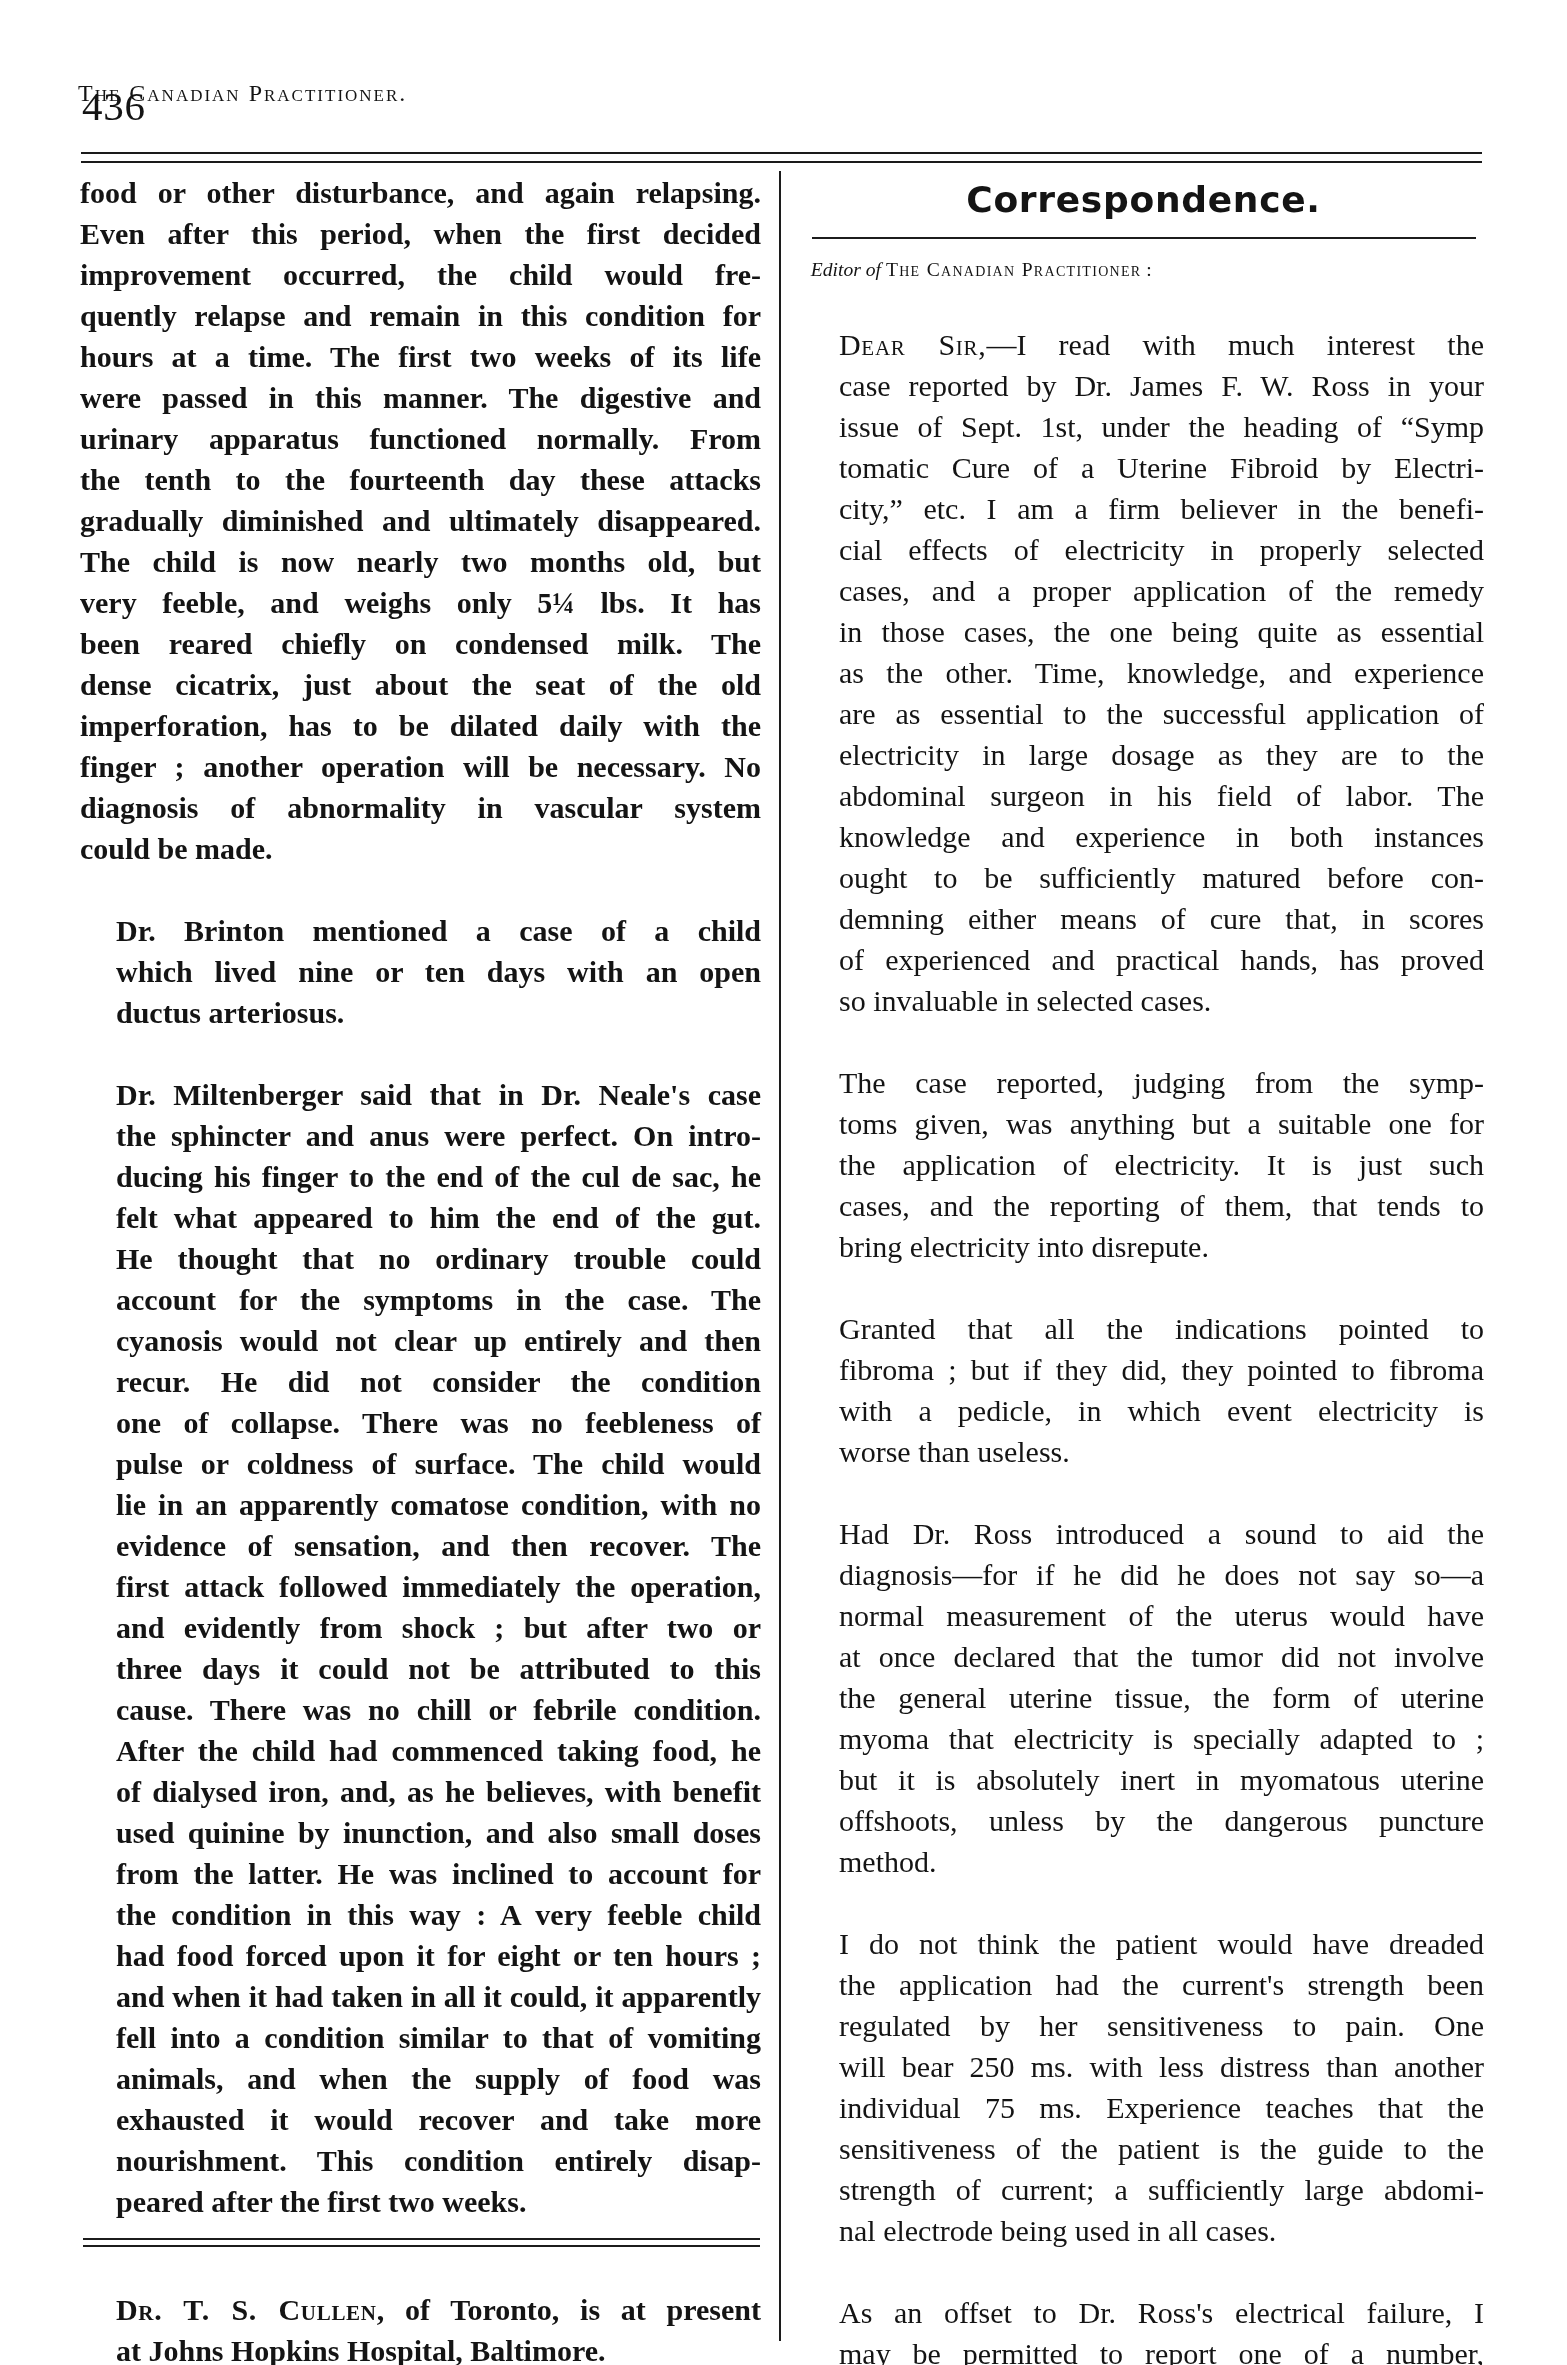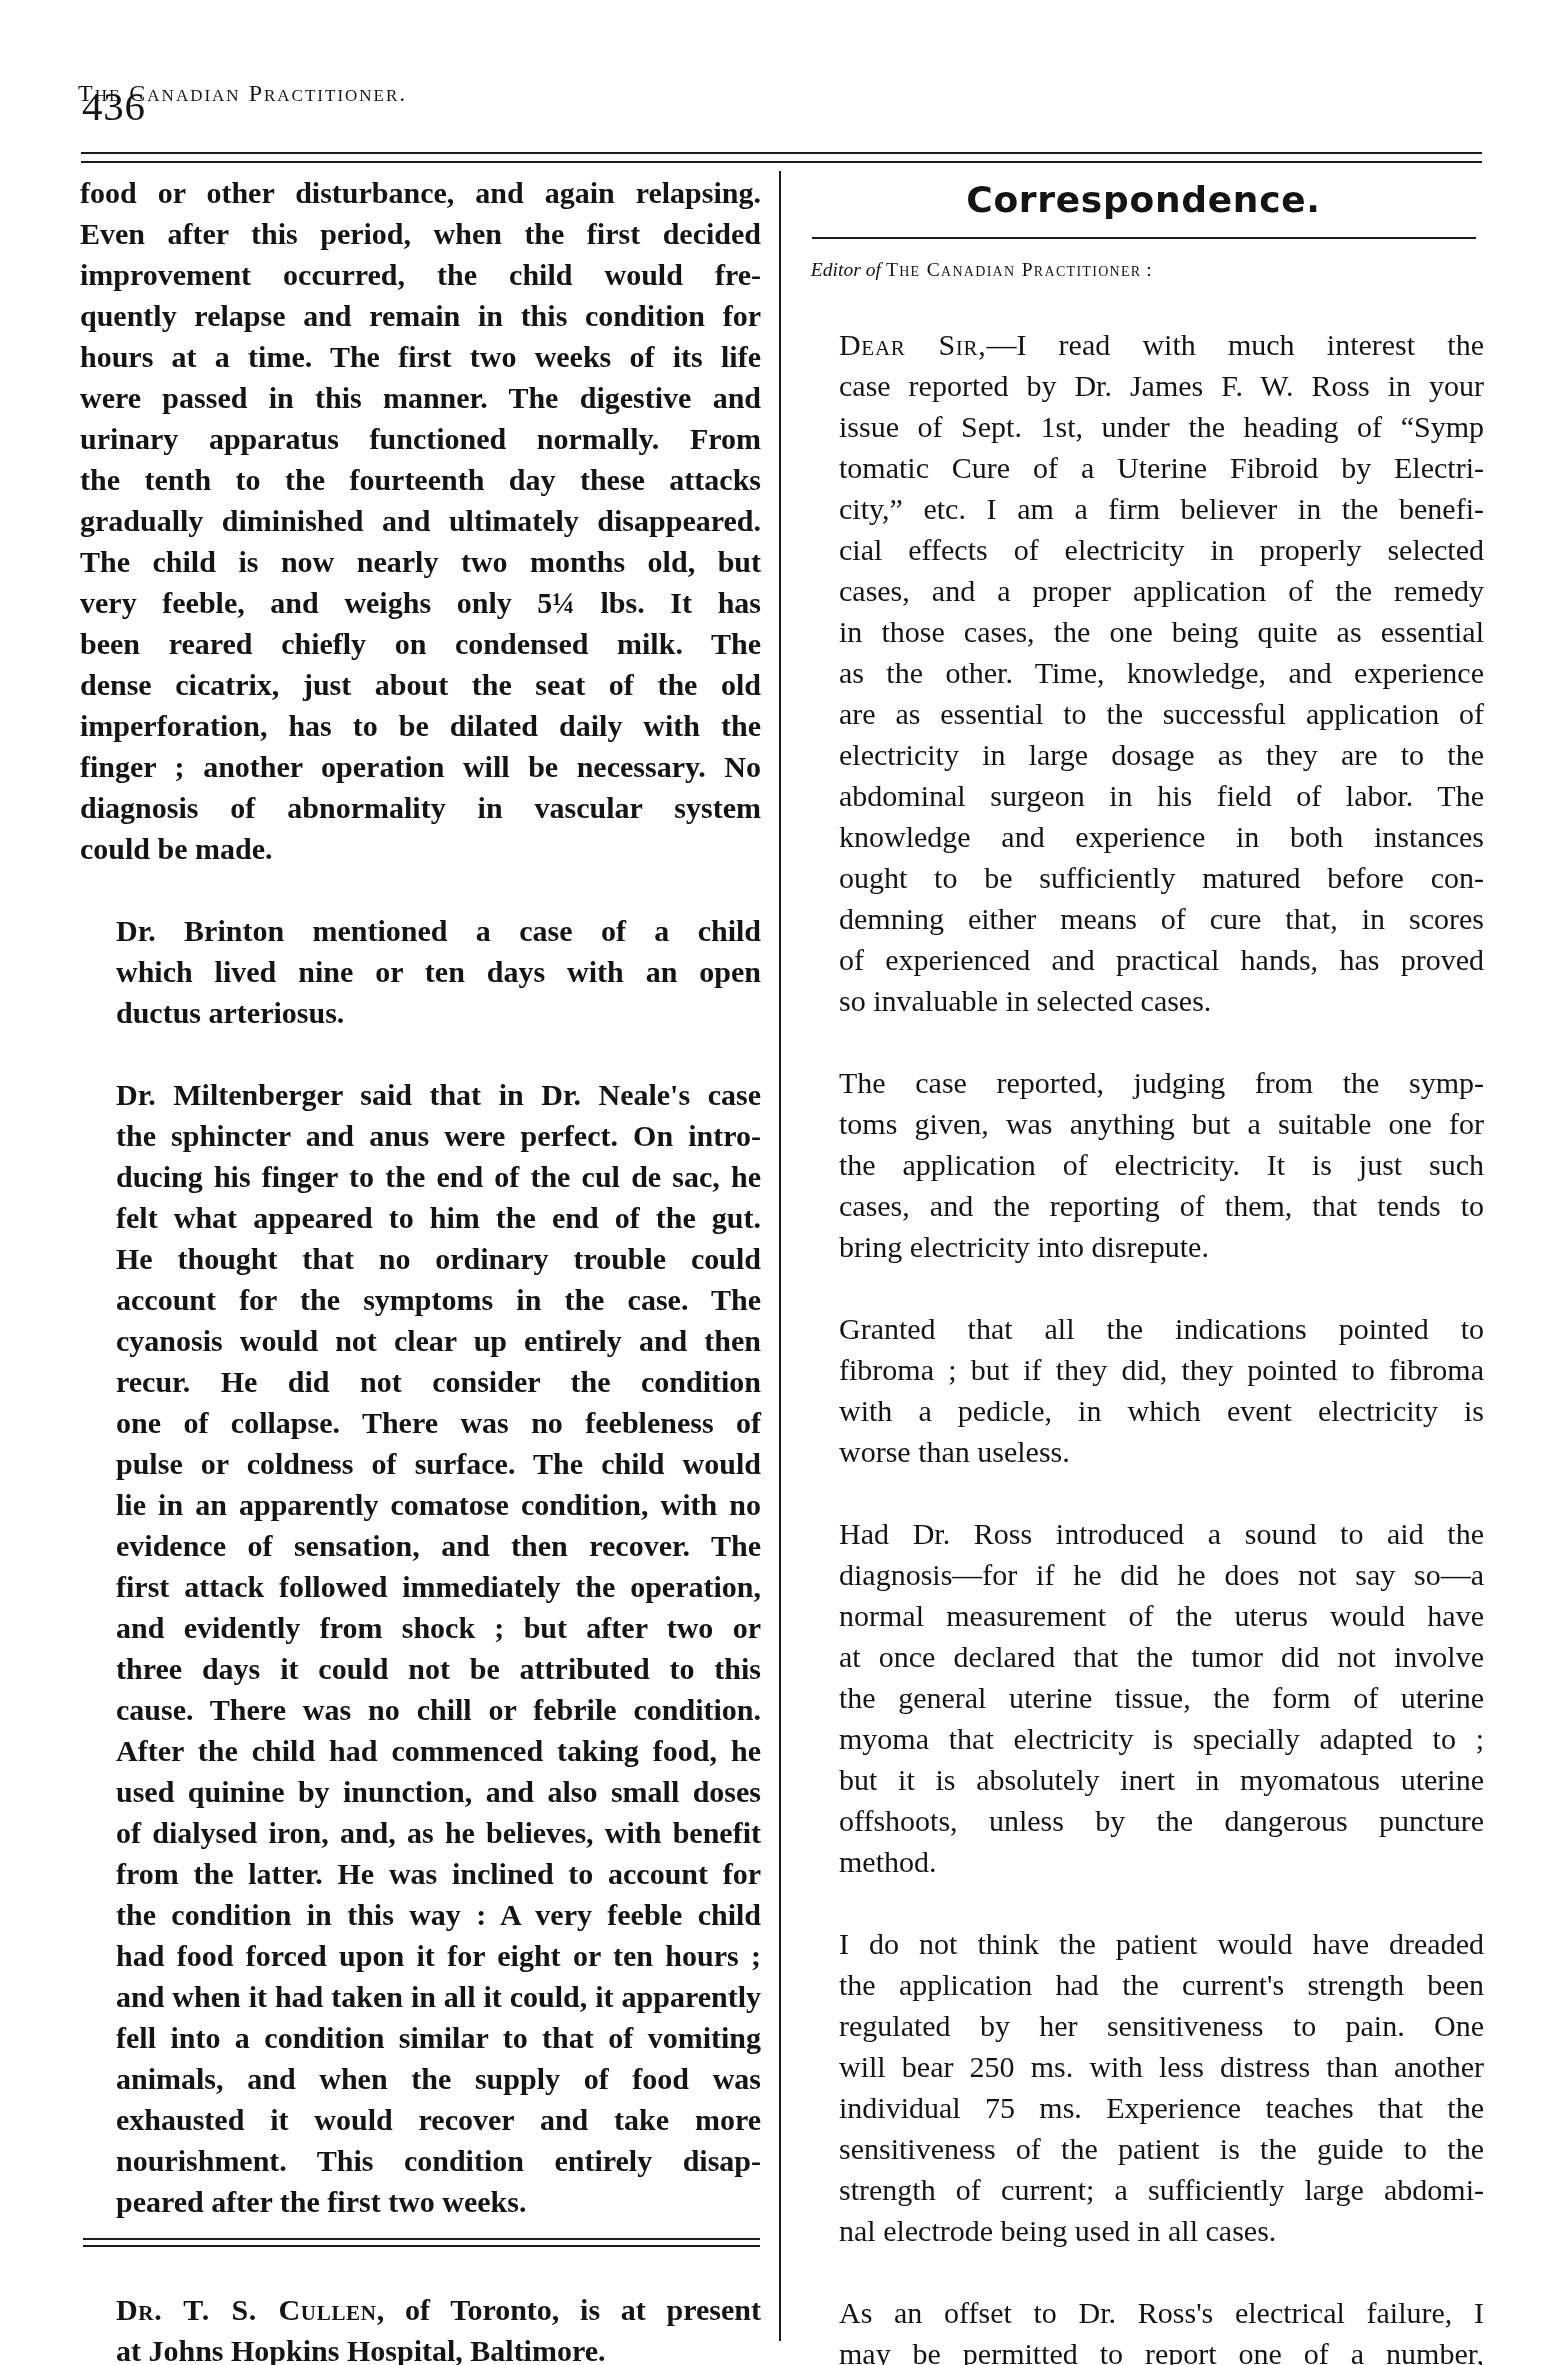--- a/index.html
+++ b/index.html
@@ -91,22 +91,22 @@
           <span class="line">recur.  He did not consider the condition</span>
           <span class="line">one of collapse.  There was no feebleness of</span>
           <span class="line">pulse or coldness of surface.  The child would</span>
           <span class="line">lie in an apparently comatose condition, with no</span>
           <span class="line">evidence of sensation, and then recover.  The</span>
           <span class="line">first attack followed immediately the operation,</span>
           <span class="line">and evidently from shock ; but after two or</span>
           <span class="line">three days it could not be attributed to this</span>
           <span class="line">cause.  There was no chill or febrile condition.</span>
           <span class="line">After the child had commenced taking food, he</span>
+          <span class="line">of dialysed iron, and, as he believes, with benefit</span>
           <span class="line">used quinine by inunction, and also small doses</span>
-          <span class="line">of dialysed iron, and, as he believes, with benefit</span>
           <span class="line">from the latter.  He was inclined to account for</span>
           <span class="line">the condition in this way :  A very feeble child</span>
           <span class="line">had food forced upon it for eight or ten hours ;</span>
           <span class="line">and when it had taken in all it could, it apparently</span>
           <span class="line">fell into a condition similar to that of vomiting</span>
           <span class="line">animals, and when the supply of food was</span>
           <span class="line">exhausted it would recover and take more</span>
           <span class="line">nourishment.  This condition entirely disap-</span>
           <span class="line last">peared after the first two weeks.</span>
         </p>

